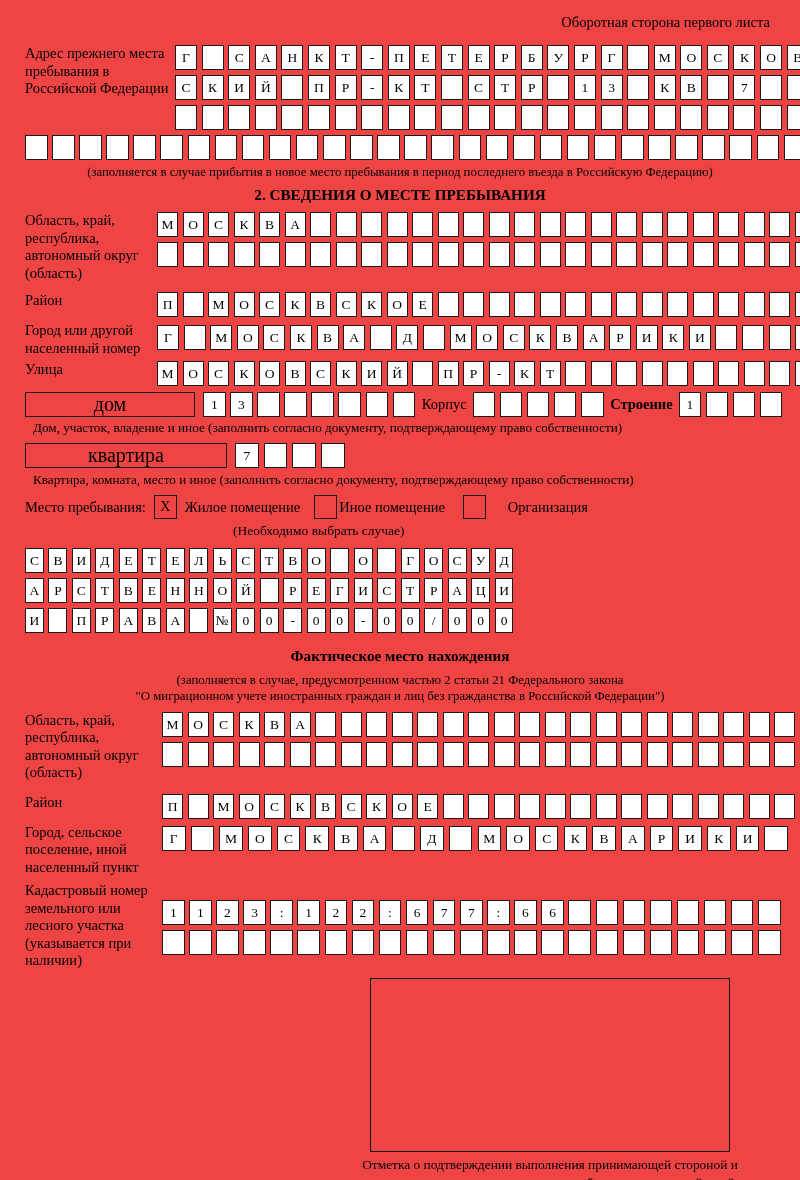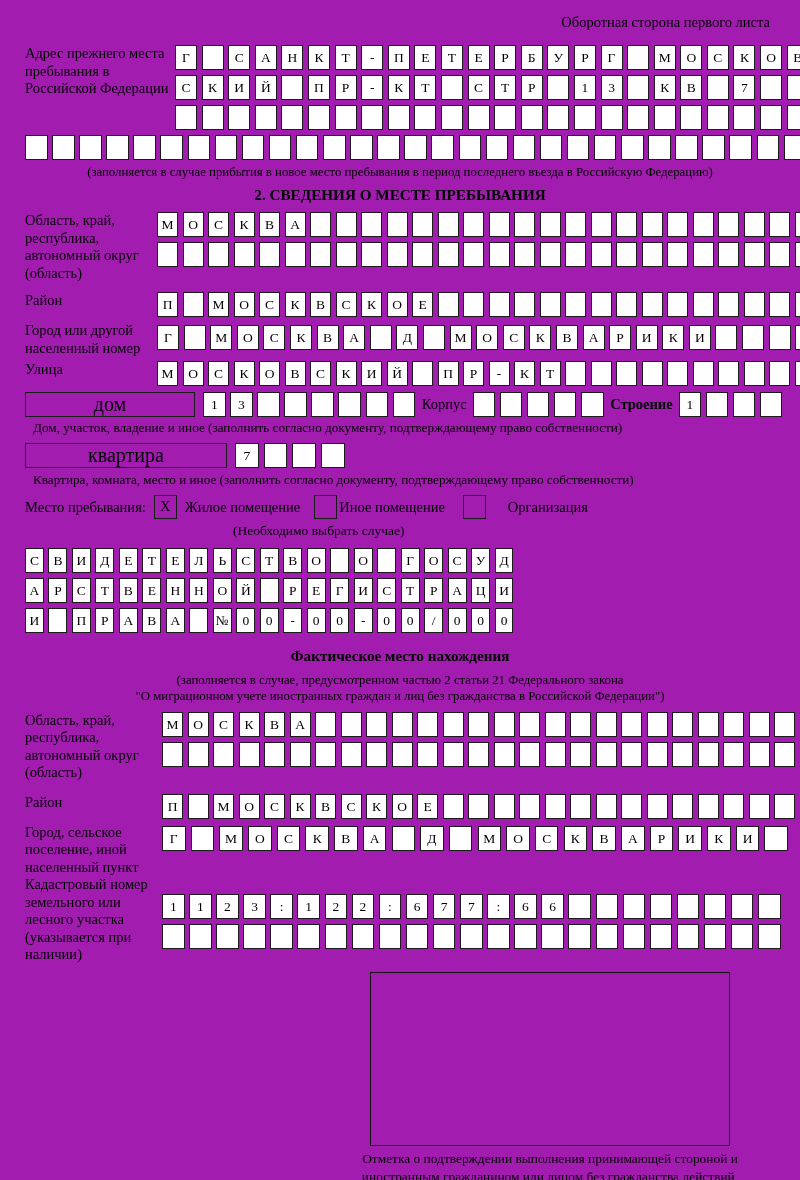--- a/index.html
+++ b/index.html
@@ -1,18 +1,18 @@
 <!DOCTYPE html>
 <html><head>
 <meta charset="utf-8">
 <style>
   html,body{margin:0;padding:0;background:#fff;}
   .page{
     width:800px;height:1180px;box-sizing:border-box;
-    background:#a21caf;color:#000;
+    background:#ef4444;color:#000;
     font-family:"Liberation Serif","DejaVu Serif",serif;
     padding:8px 25px 16px 25px;position:relative;overflow:hidden;
   }
   .back-note{text-align:right;font-size:14.5px;padding:6px 5px 14px 0;}
   .frow{display:flex;align-items:flex-start;}
   .lbl{font-size:14.5px;line-height:17.5px;}
   .cellrow{display:flex;margin-bottom:5px;white-space:nowrap;}
   .cell{
     display:inline-block;width:19px;height:23px;border:1.6px solid #1b1b1b;
     margin-right:4.5px;text-align:center;font-size:13.5px;line-height:23px;
@@ -569,21 +569,21 @@
         <span class="cell">В</span>
         <span class="cell">А</span>
         <span class="cell">Р</span>
         <span class="cell">И</span>
         <span class="cell">К</span>
         <span class="cell">И</span>
         <span class="cell">&nbsp;</span>
       </div>
   </div>
 
-  <div class="frow" style="">
+  <div class="frow" style="margin-top:6px;">
     <div class="lbl lc137">Кадастровый номер земельного или лесного участка (указывается при наличии)</div>
     <div>
       <div class="cellrow cw21" style="margin-top:18px;">
           <span class="cell">1</span>
           <span class="cell">1</span>
           <span class="cell">2</span>
           <span class="cell">3</span>
           <span class="cell">:</span>
           <span class="cell">1</span>
           <span class="cell">2</span>

